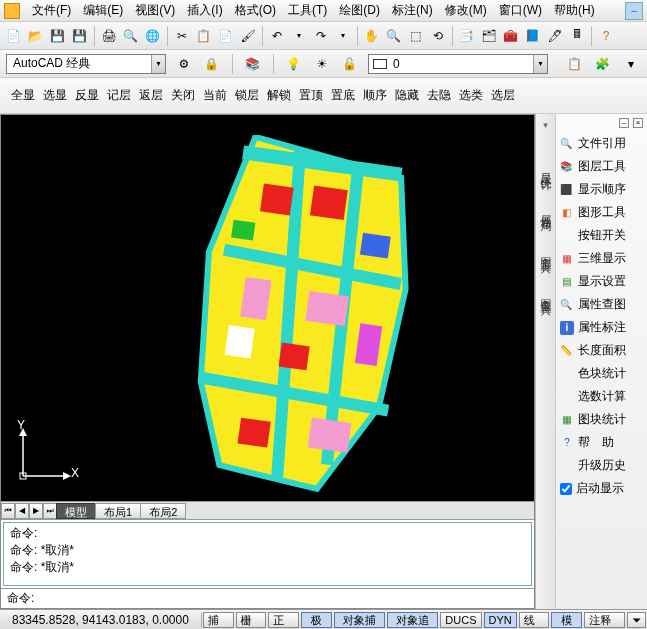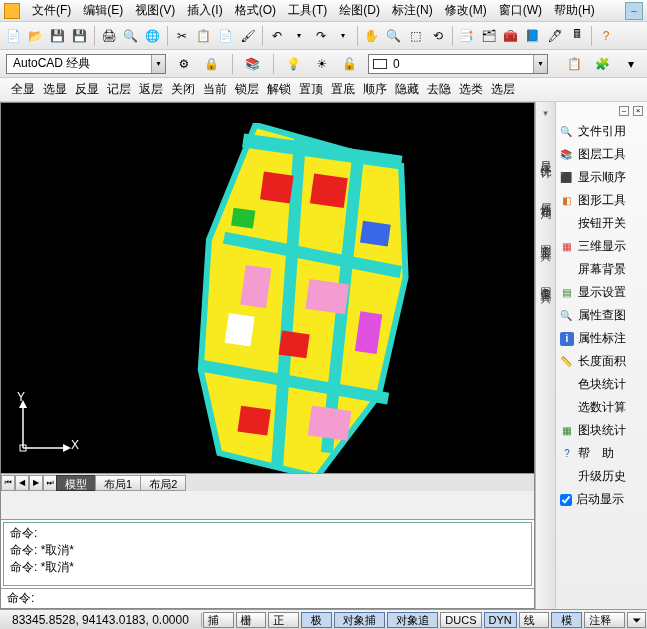--- a/index.html
+++ b/index.html
@@ -7,31 +7,31 @@
 .menubar { display:flex; align-items:center; background:linear-gradient(#fdfdfd,#e4e4e4); height:22px; padding:0 4px; border-bottom:1px solid #ccc; }
 .menubar .menu-item { padding:2px 6px; cursor:default; }
 .menubar .last-btn { margin-left:auto; width:18px; height:18px; background:#b8d8f2; border:1px solid #7aa; display:flex; align-items:center; justify-content:center; font-size:10px; color:#06c;}
 .toolbar { display:flex; align-items:center; background:linear-gradient(#f8f8f8,#e6e6e6); height:28px; padding:2px 4px; border-bottom:1px solid #ccc; gap:2px; }
 .tool-btn { width:20px; height:20px; display:flex; align-items:center; justify-content:center; border:1px solid transparent; }
 .sep { width:1px; height:20px; background:#bbb; margin:0 2px; }
 .combo { display:flex; align-items:center; border:1px solid #7a7a7a; background:#fff; height:20px; }
 .combo span { padding:0 6px; }
 .combo .arrow { width:14px; height:18px; background:linear-gradient(#f0f0f0,#d0d0d0); display:flex; align-items:center; justify-content:center; border-left:1px solid #999; font-size:8px;}
 .row2 { display:flex; align-items:center; background:linear-gradient(#f8f8f8,#e6e6e6); height:28px; padding:2px 6px; border-bottom:1px solid #ccc; gap:8px; }
-.filterbar { display:flex; align-items:center; background:linear-gradient(#fafafa,#ececec); height:24px; padding:2px 8px; border-bottom:1px solid #ccc; gap:2px; }
+.filterbar { display:flex; align-items:center; background:linear-gradient(#fafafa,#ececec); height:36px; padding:2px 8px; border-bottom:1px solid #ccc; gap:2px; }
 .filterbar span { padding:2px 3px; cursor:default; }
 .central { display:flex; flex:1; min-height:0; }
 .viewport-col { display:flex; flex-direction:column; flex:1; min-width:0; border:1px solid #888; }
 .canvas { flex:1; background:#000; position:relative; overflow:hidden; }
 .axis { position:absolute; left:14px; bottom:14px; color:#fff; font-family:monospace; }
 .tabs { display:flex; align-items:center; background:#e4e4e4; height:18px; border-top:1px solid #999; }
 .tab-nav { width:14px; height:16px; display:flex; align-items:center; justify-content:center; border:1px solid #999; background:linear-gradient(#fff,#ddd); font-size:8px; }
 .tab { padding:0 8px; height:16px; line-height:16px; background:linear-gradient(#fff,#ddd); border:1px solid #999; margin-left:-1px; font-size:11px;}
 .tab.active { background:#555; color:#fff; border-color:#333; }
-.cmd-area { background:#fff; border-top:1px solid #999; display:flex; flex-direction:column;margin-top:28px; }
+.cmd-area { background:#fff; border-top:1px solid #999; display:flex; flex-direction:column; }
 .cmd-log { height:64px; overflow:auto; padding:2px 6px; font-family:"SimSun",monospace; border:1px solid #7a9; background:#fff; margin:2px; position:relative;}
 .cmd-log::-webkit-scrollbar{width:16px;}
 .cmd-line { display:flex; align-items:center; border-top:1px solid #999; padding:1px 6px; font-family:"SimSun",monospace; }
 .cmd-line input { flex:1; border:none; outline:none; font-family:inherit; font-size:12px; }
 .sidepanels { display:flex; }
 .mini-strip { width:20px; background:linear-gradient(90deg,#f4f4f4,#e2e2e2); border-left:1px solid #bbb; display:flex; flex-direction:column; align-items:center; padding-top:6px; gap:34px; }
 .mini-strip .vlabel { writing-mode:vertical-rl; font-size:11px; letter-spacing:2px; color:#333;}
 .panel { width:92px; background:linear-gradient(#fafafa,#ededed); border-left:1px solid #ccc; padding:4px 2px; }
 .panel-head { display:flex; justify-content:flex-end; gap:4px; padding:0 2px 4px 2px;}
 .panel-head div { width:10px; height:10px; border:1px solid #888; font-size:8px; line-height:8px; text-align:center; }
@@ -233,24 +233,20 @@
           </div>
           <div class="side-item">
             <span class="ico" style="color: rgb(102, 102, 102);"></span>
             <span>按钮开关</span>
           </div>
           <div class="side-item">
             <span class="ico" style="color: rgb(221, 51, 51);">▦</span>
             <span>三维显示</span>
           </div>
           <div class="side-item">
-            <span class="ico" style="color: rgb(102, 102, 102);"></span>
-            <span>屏幕背景</span>
-          </div>
-          <div class="side-item">
             <span class="ico" style="color: rgb(42, 138, 42);">▤</span>
             <span>显示设置</span>
           </div>
           <div class="side-item">
             <span class="ico" style="color: rgb(217, 139, 0);">🔍</span>
             <span>属性查图</span>
           </div>
           <div class="side-item">
             <span class="ico" style="color: rgb(255, 255, 255); background: rgb(59, 111, 216); border-radius: 2px; font-weight: bold;">i</span>
             <span>属性标注</span>

